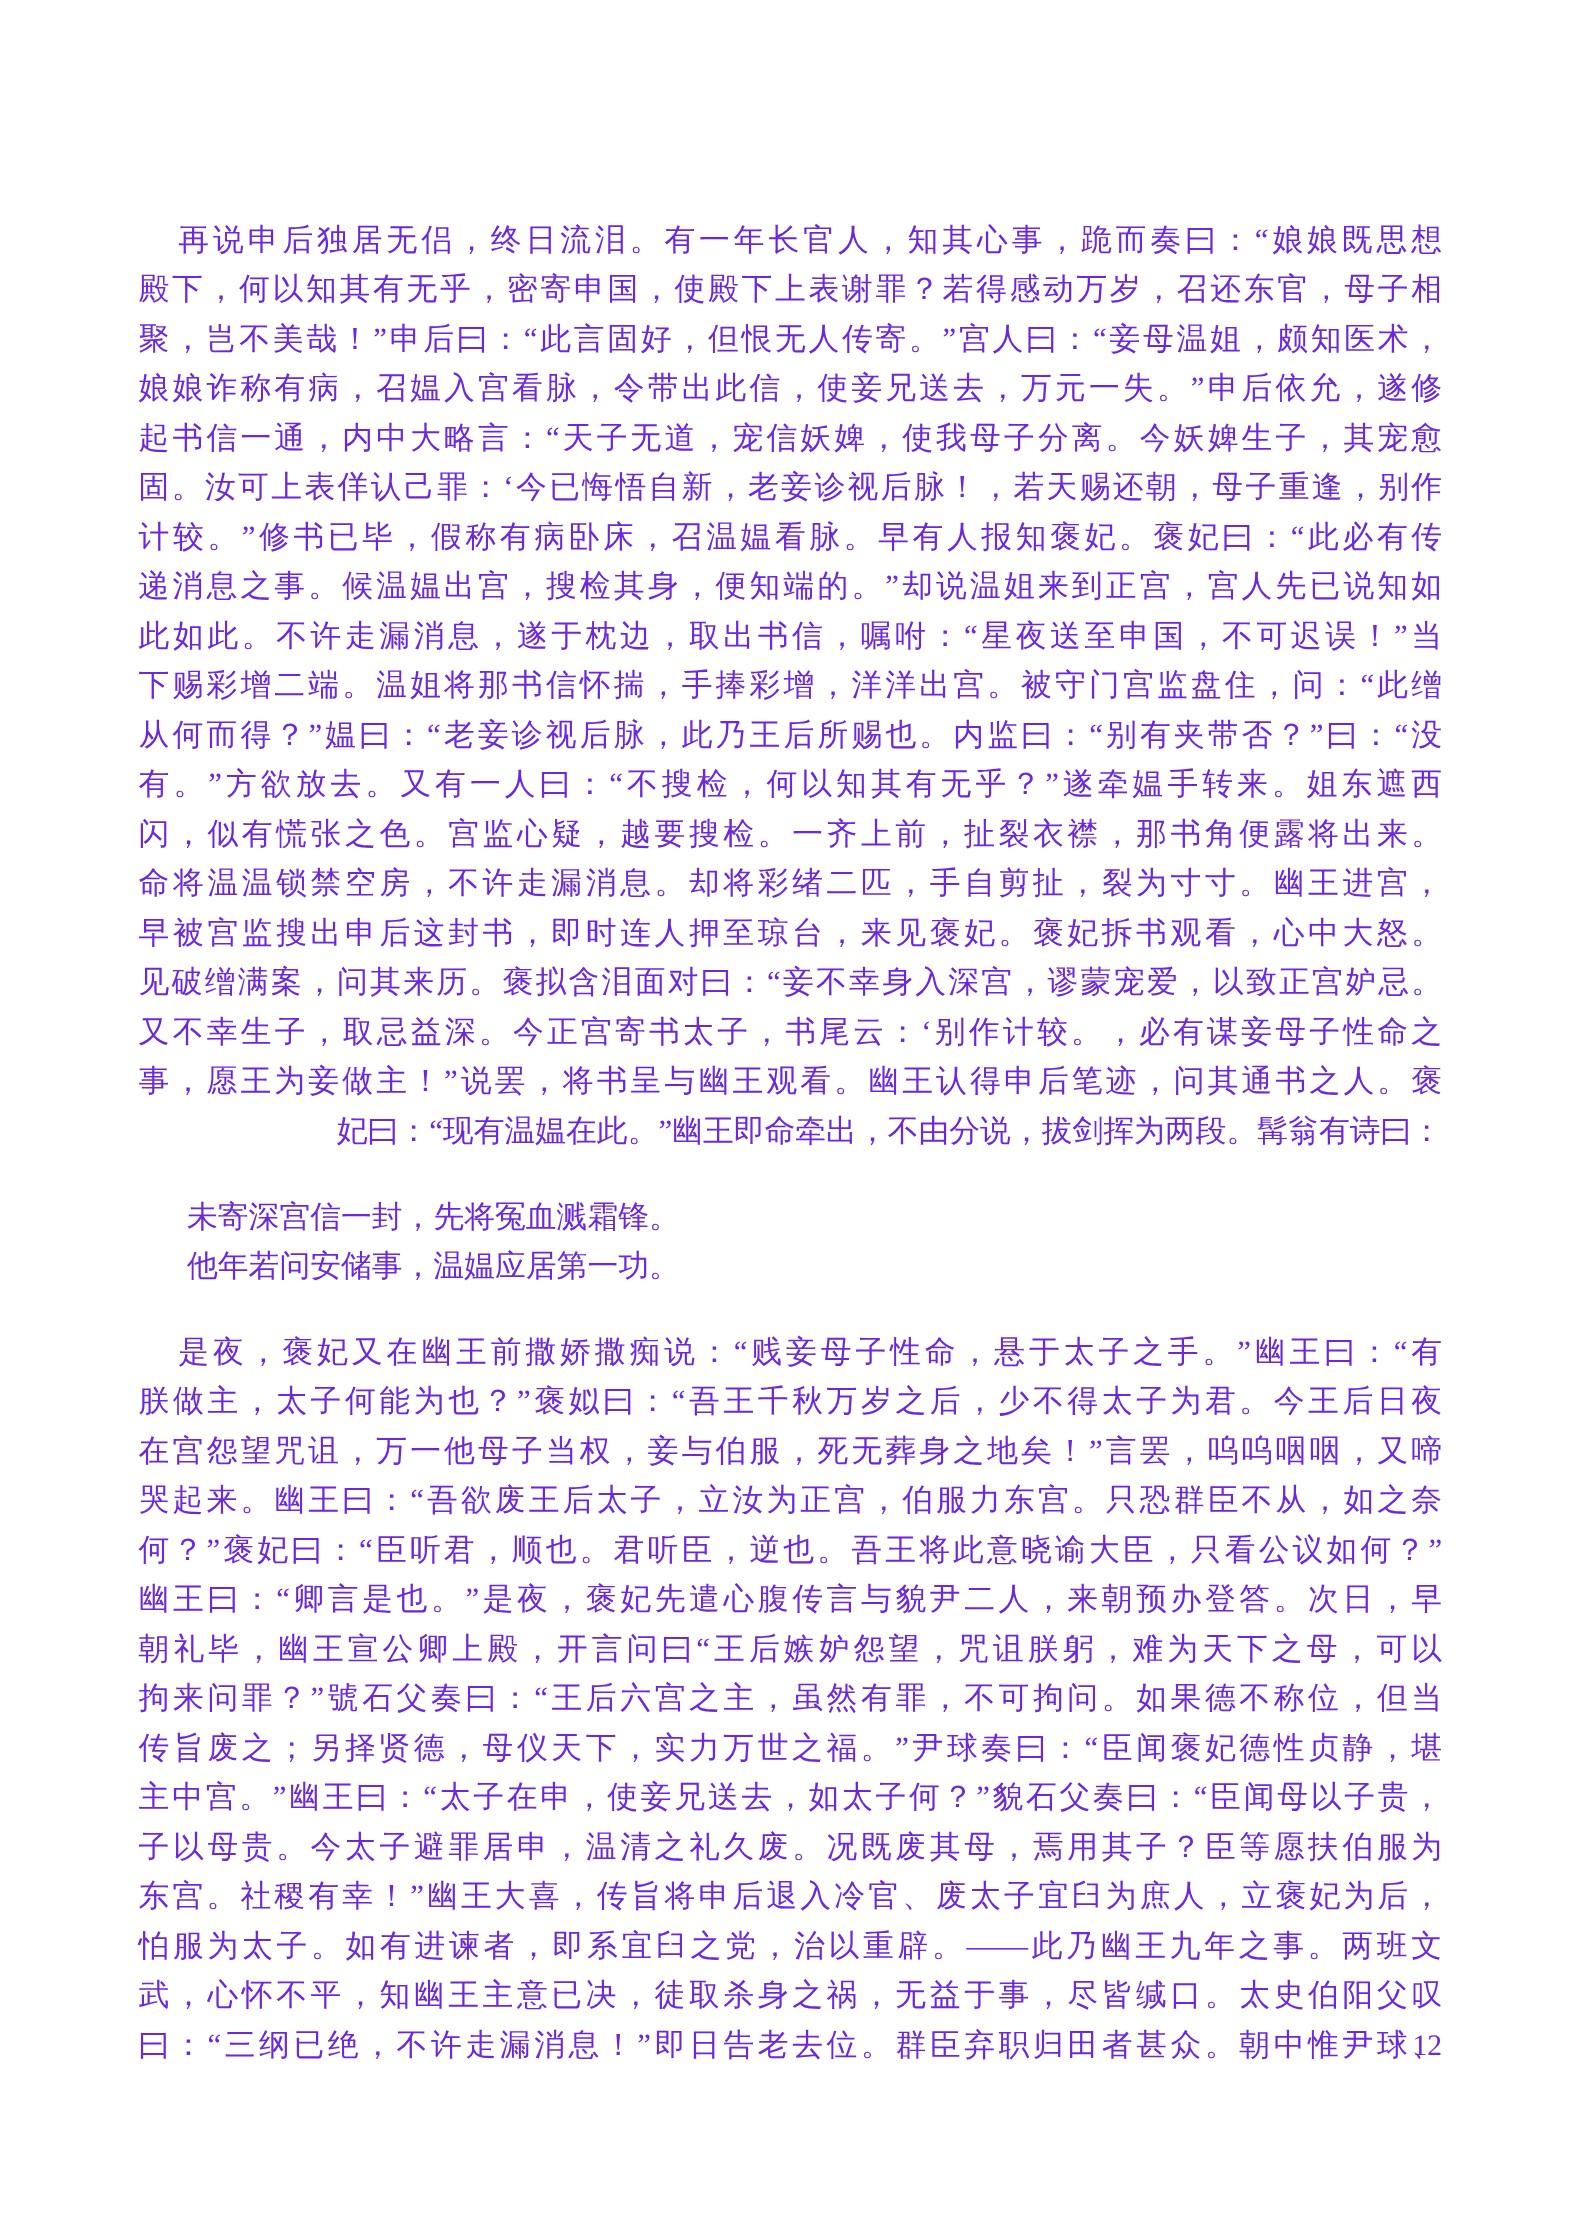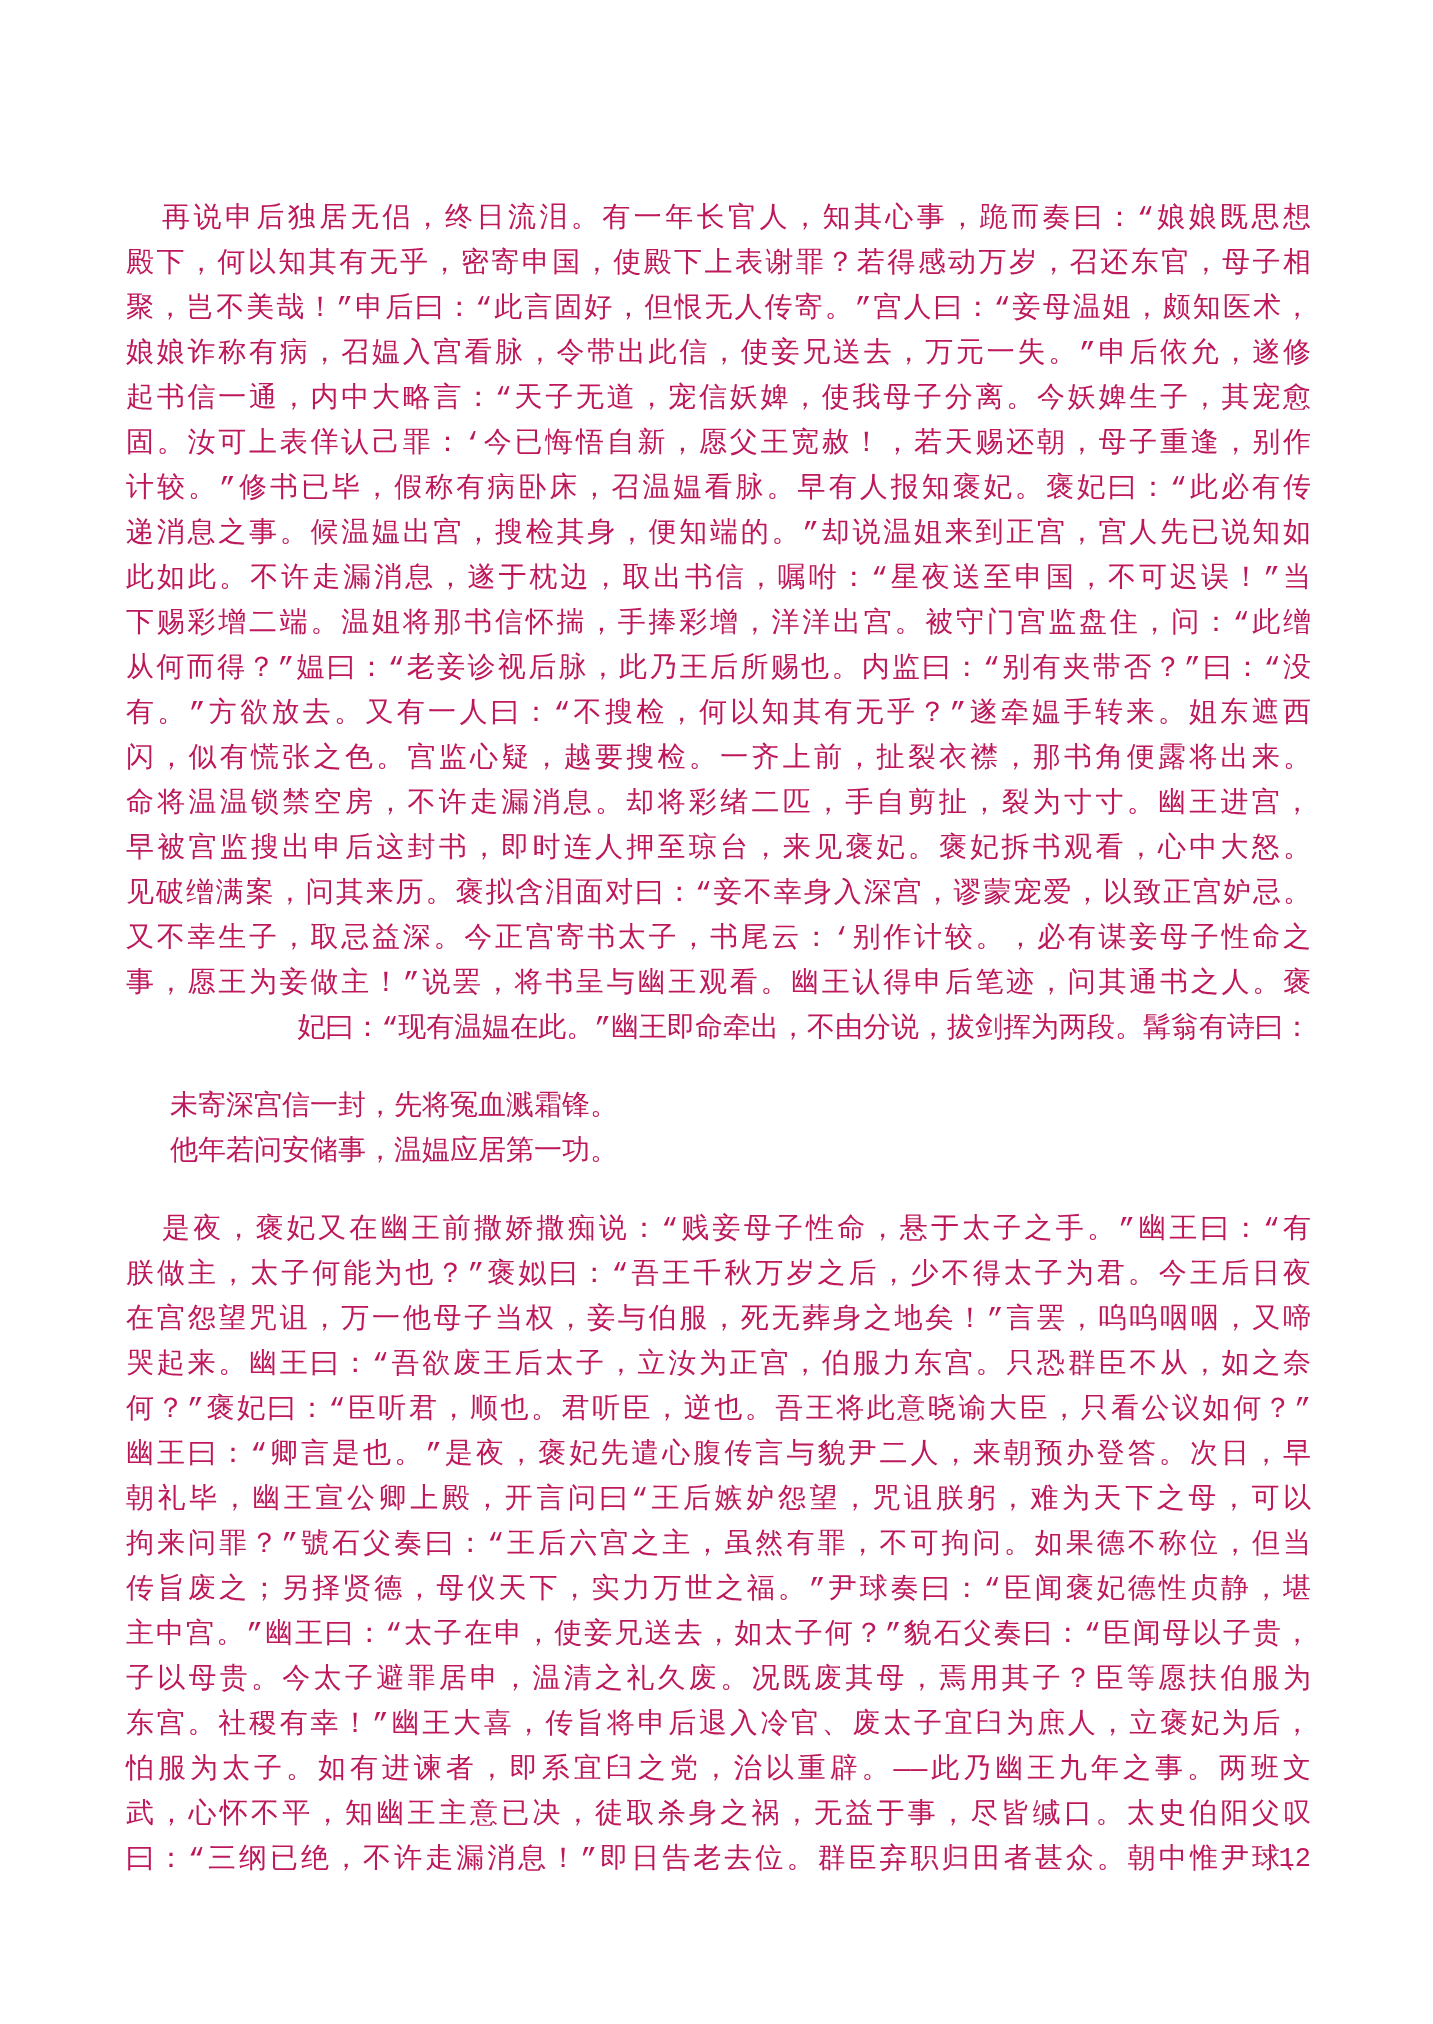--- a/index.html
+++ b/index.html
@@ -6,22 +6,22 @@
     margin: 0;
     padding: 0;
     background: #ffffff;
   }
   .page {
     position: relative;
     width: 1315px;
     height: 2024px;
     background: #ffffff;
     overflow: hidden;
-    font-family: Liberation Mono, monospace;
-    color: #be185d;
+    font-family: Liberation Serif, serif;
+    color: #6d28d9;
   }
   .textblock {
     position: absolute;
     left: 126px;
     top: 196px;
     width: 1185px;
     font-size: 28px;
     line-height: 45px;
   }
   .para {
@@ -64,21 +64,21 @@
 
 <div class="page">
   <div class="textblock">
 
     <p class="para">
       <span class="line indent">再说申后独居无侣，终日流泪。有一年长官人，知其心事，跪而奏曰：“娘娘既思想</span>
       <span class="line">殿下，何以知其有无乎，密寄申国，使殿下上表谢罪？若得感动万岁，召还东官，母子相</span>
       <span class="line">聚，岂不美哉！”申后曰：“此言固好，但恨无人传寄。”宫人曰：“妾母温姐，颇知医术，</span>
       <span class="line">娘娘诈称有病，召媪入宫看脉，令带出此信，使妾兄送去，万元一失。”申后依允，遂修</span>
       <span class="line">起书信一通，内中大略言：“天子无道，宠信妖婢，使我母子分离。今妖婢生子，其宠愈</span>
-      <span class="line">固。汝可上表佯认己罪：‘今已悔悟自新，愿父王宽赦！，若天赐还朝，母子重逢，别作</span>
+      <span class="line">固。汝可上表佯认己罪：‘今已悔悟自新，老妾诊视后脉！，若天赐还朝，母子重逢，别作</span>
       <span class="line">计较。”修书已毕，假称有病卧床，召温媪看脉。早有人报知褒妃。褒妃曰：“此必有传</span>
       <span class="line">递消息之事。候温媪出宫，搜检其身，便知端的。”却说温姐来到正宫，宫人先已说知如</span>
       <span class="line">此如此。不许走漏消息，遂于枕边，取出书信，嘱咐：“星夜送至申国，不可迟误！”当</span>
       <span class="line">下赐彩增二端。温姐将那书信怀揣，手捧彩增，洋洋出宫。被守门宫监盘住，问：“此缯</span>
       <span class="line">从何而得？”媪曰：“老妾诊视后脉，此乃王后所赐也。内监曰：“别有夹带否？”曰：“没</span>
       <span class="line">有。”方欲放去。又有一人曰：“不搜检，何以知其有无乎？”遂牵媪手转来。姐东遮西</span>
       <span class="line">闪，似有慌张之色。宫监心疑，越要搜检。一齐上前，扯裂衣襟，那书角便露将出来。</span>
       <span class="line">命将温温锁禁空房，不许走漏消息。却将彩绪二匹，手自剪扯，裂为寸寸。幽王进宫，</span>
       <span class="line">早被宫监搜出申后这封书，即时连人押至琼台，来见褒妃。褒妃拆书观看，心中大怒。</span>
       <span class="line">见破缯满案，问其来历。褒拟含泪面对曰：“妾不幸身入深宫，谬蒙宠爱，以致正宫妒忌。</span>

